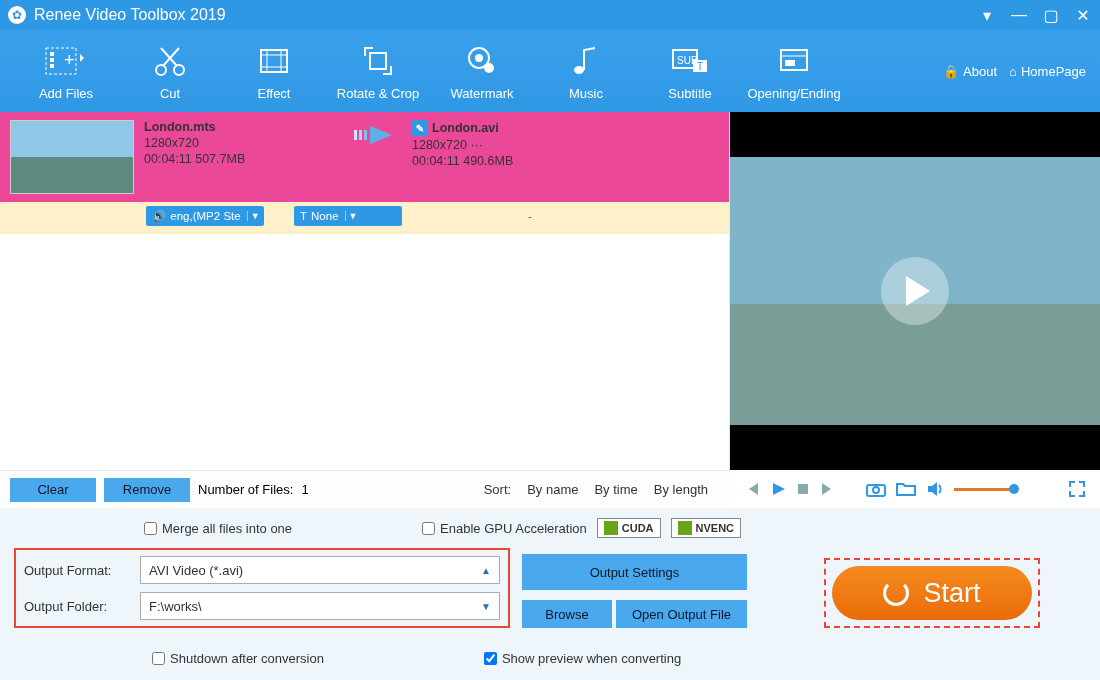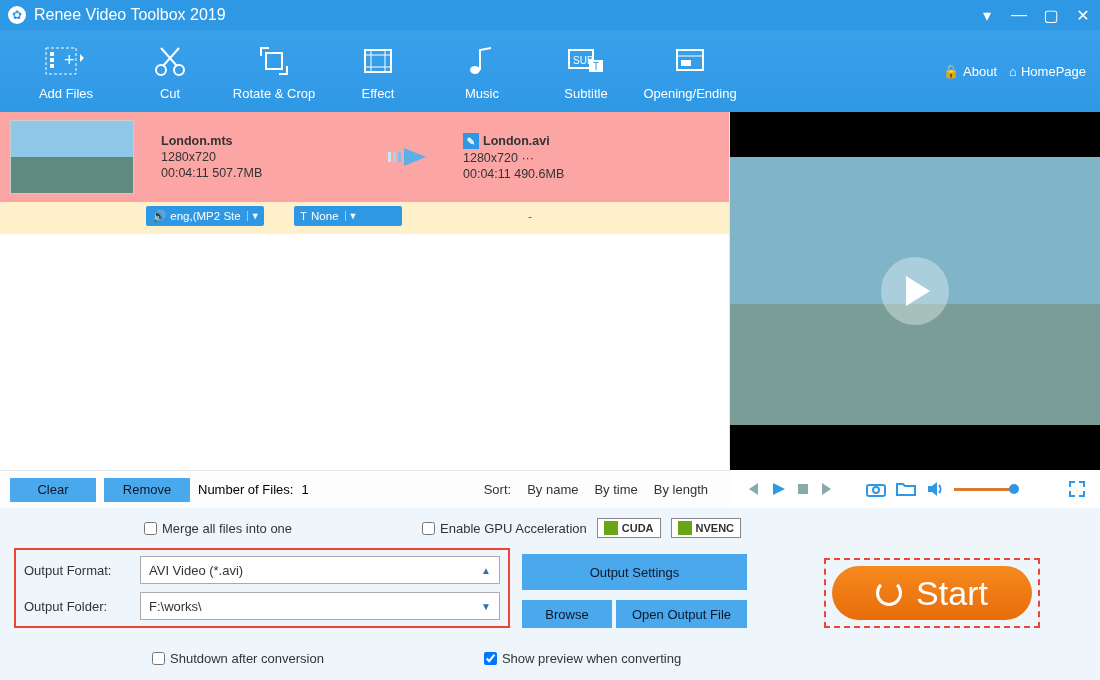--- a/index.html
+++ b/index.html
@@ -13,21 +13,21 @@
 .winbtn { width: 18px; height: 18px; display: flex; align-items: center; justify-content: center; cursor: pointer; color: #fff; }
 
 .toolbar { height: 82px; background: linear-gradient(#3aa0ec,#2f98e4); display: flex; align-items: center; padding: 0 14px; color: #fff; }
 .tool { width: 104px; display: flex; flex-direction: column; align-items: center; gap: 6px; cursor: pointer; font-size: 13px; }
 .tool .ticon { height: 38px; display: flex; align-items: center; justify-content: center; }
 .toolbar .right { margin-left: auto; display: flex; gap: 12px; font-size: 13px; align-items: center; }
 .toolbar .right .lnk { display: flex; align-items: center; gap: 4px; cursor: pointer; }
 
 .main { display: flex; height: 358px; }
 .filelist { width: 730px; background: #fff; border-right: 1px solid #e5e5e5; }
-.row { display: flex; align-items: center; background: #fca5a5; padding: 8px 10px; gap: 27px; font-size: 12.5px; color: #333; position: relative; }
+.row { display: flex; background: #ec4899; padding: 8px 10px; gap: 10px; font-size: 12.5px; color: #333; position: relative; }
 .thumb { width: 124px; height: 74px; background: linear-gradient(#8fc7e8 0%, #8fc7e8 50%, #5e8a80 50%, #5e8a80 100%); border: 1px solid #ccc; }
 .src, .dst { display: flex; flex-direction: column; gap: 2px; }
 .src { width: 198px; }
 .fname { font-weight: bold; }
 .arrow { width: 50px; display: flex; justify-content: center; }
 .arrow svg { display: block; }
 .editicon { display: inline-flex; width: 16px; height: 16px; background: #2f98e4; color: #fff; align-items: center; justify-content: center; font-size: 10px; margin-right: 4px; }
 .pillrow { display: flex; gap: 6px; align-items: center; padding: 4px 10px 8px 146px; background: #fff0cc; font-size: 11.5px; }
 .pill { display: flex; align-items: center; background: #2f98e4; color: #fff; height: 20px; border-radius: 2px; cursor: pointer; }
 .pill .pmain { padding: 0 6px; display: flex; align-items: center; gap: 4px; }
@@ -59,21 +59,21 @@
 .badge.cuda::before, .badge.nvenc::before { content: ""; width: 14px; height: 14px; background: #6aa516; }
 .outgrid { display: flex; gap: 12px; align-items: flex-start; }
 .redbox { border: 2px solid #e43; padding: 6px 8px; display: grid; grid-template-columns: 110px 360px; gap: 8px 6px; align-items: center; }
 .combo { height: 28px; border: 1px solid #aaa; background: #fff; display: flex; align-items: center; padding: 8px 8px; justify-content: space-between; cursor: pointer; }
 .tri { font-size: 10px; color: #2f6fb5; }
 .col2 { display: flex; flex-direction: column; gap: 10px; margin-top: 6px; }
 .col2 .r2 { display: flex; gap: 4px; }
 .btnblue.big { height: 36px; min-width: 186px; }
 .btnblue.sm { min-width: 90px; height: 28px; }
 .startwrap { position: absolute; right: 60px; top: 50px; border: 2px dashed #e43; padding: 6px; }
-.startbtn { width: 200px; height: 54px; background: linear-gradient(#f58a1f,#e96c0a); border-radius: 28px; display: flex; align-items: center; justify-content: center; gap: 14px; color: #fff; font-size: 34px; cursor: pointer; }
+.startbtn { width: 200px; height: 54px; background: linear-gradient(#f58a1f,#e96c0a); border-radius: 28px; display: flex; align-items: center; justify-content: center; gap: 14px; color: #fff; font-size: 27px; cursor: pointer; }
 .startbtn .refresh { width: 26px; height: 26px; border: 3px solid #fff; border-radius: 50%; border-top-color: transparent; position: relative; }
 .checks2 { display: flex; gap: 160px; padding-left: 138px; margin-top: 23px; }
 
 .controls-row { display: flex; }
 .controls-row .listctrl { width: 730px; }
 </style>
 </head>
 <body>
 
 <div class="titlebar" data-interactable="false">
@@ -107,37 +107,47 @@
           <circle cx="8" cy="26" r="5" fill="none" stroke="#fff" stroke-width="2"></circle>
           <circle cx="26" cy="26" r="5" fill="none" stroke="#fff" stroke-width="2"></circle>
           <path d="M10 22 L26 4 M24 22 L8 4" stroke="#fff" stroke-width="2"></path>
         </svg>
       </div>
     <span data-interactable="false">Cut</span>
   </div>
   <div class="tool" data-interactable="true">
     <div class="ticon" data-interactable="false">
         <svg width="34" height="34">
-          <rect x="9" y="9" width="16" height="16" fill="none" stroke="#fff" stroke-width="2"></rect>
-          <path d="M4 12 L4 4 L12 4 M30 22 L30 30 L22 30" stroke="#fff" stroke-width="2" fill="none"></path>
-        </svg>
-      </div>
-    <span data-interactable="false">Rotate &amp; Crop</span>
-  </div>
-  <div class="tool" data-interactable="true">
-    <div class="ticon" data-interactable="false">
-        <svg width="34" height="34">
           <rect x="4" y="6" width="26" height="22" fill="none" stroke="#fff" stroke-width="2"></rect>
           <line x1="4" y1="11" x2="30" y2="11" stroke="#fff"></line>
           <line x1="4" y1="23" x2="30" y2="23" stroke="#fff"></line>
           <line x1="10" y1="6" x2="10" y2="28" stroke="#fff"></line>
           <line x1="24" y1="6" x2="24" y2="28" stroke="#fff"></line>
         </svg>
       </div>
     <span data-interactable="false">Effect</span>
+  </div>
+  <div class="tool" data-interactable="true">
+    <div class="ticon" data-interactable="false">
+        <svg width="34" height="34">
+          <rect x="9" y="9" width="16" height="16" fill="none" stroke="#fff" stroke-width="2"></rect>
+          <path d="M4 12 L4 4 L12 4 M30 22 L30 30 L22 30" stroke="#fff" stroke-width="2" fill="none"></path>
+        </svg>
+      </div>
+    <span data-interactable="false">Rotate &amp; Crop</span>
+  </div>
+  <div class="tool" data-interactable="true">
+    <div class="ticon" data-interactable="false">
+        <svg width="34" height="34">
+          <circle cx="14" cy="14" r="10" fill="none" stroke="#fff" stroke-width="2"></circle>
+          <circle cx="14" cy="14" r="4" fill="#fff"></circle>
+          <circle cx="24" cy="24" r="5" fill="#fff"></circle>
+        </svg>
+      </div>
+    <span data-interactable="false">Watermark</span>
   </div>
   <div class="tool" data-interactable="true">
     <div class="ticon" data-interactable="false">
         <svg width="34" height="34">
           <ellipse cx="10" cy="26" rx="5" ry="4" fill="#fff"></ellipse>
           <path d="M15 26 L15 6 L26 4" stroke="#fff" stroke-width="2" fill="none"></path>
         </svg>
       </div>
     <span data-interactable="false">Music</span>
   </div>

